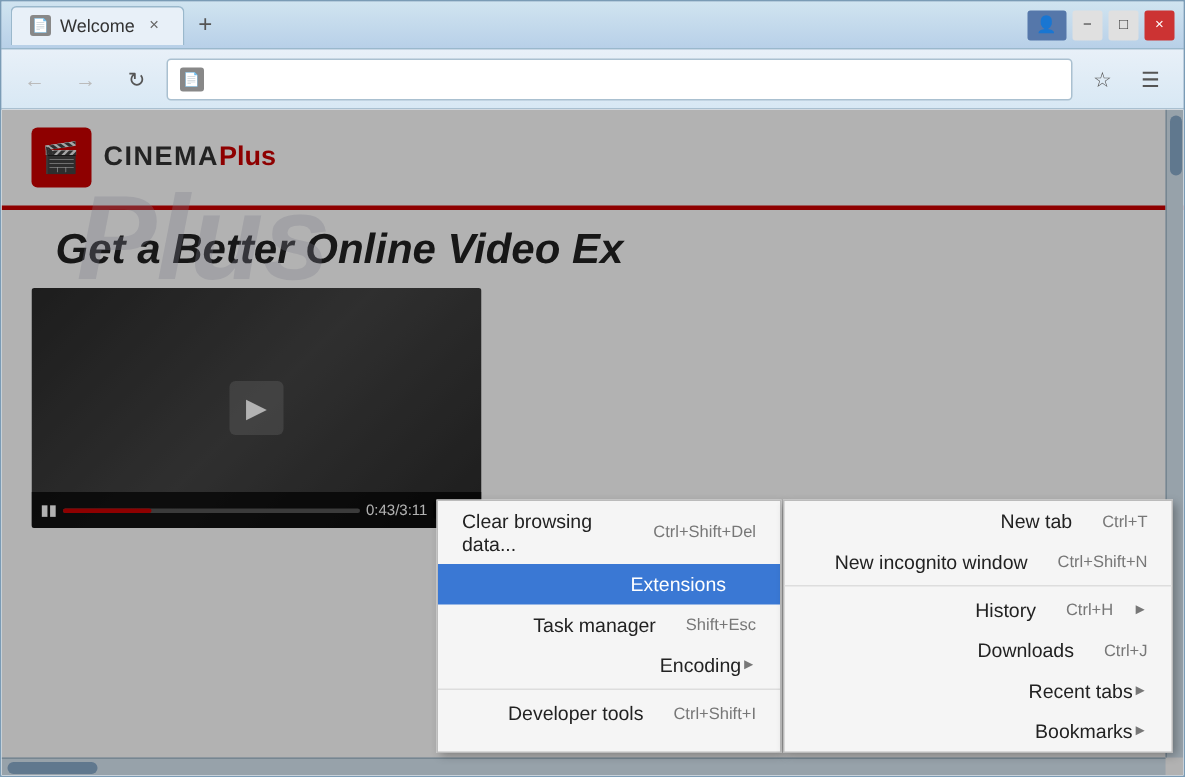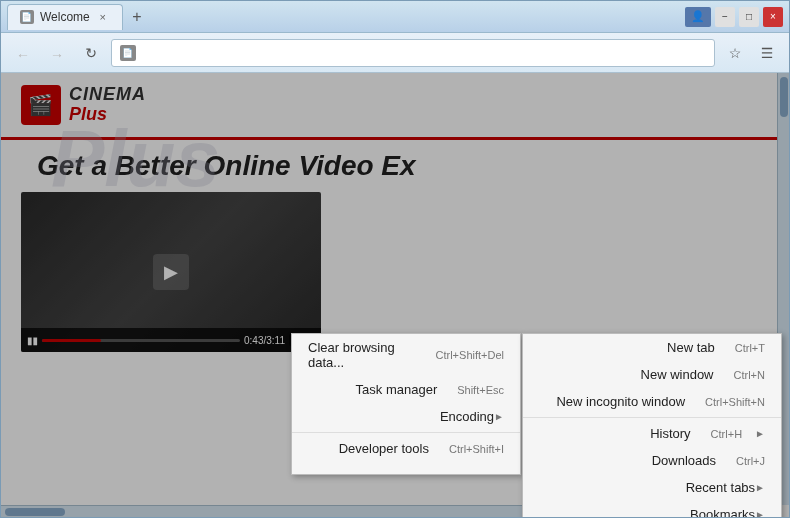--- a/index.html
+++ b/index.html
@@ -202,23 +202,21 @@
       background: #cc0000;
       border-radius: 4px;
       display: flex;
       align-items: center;
       justify-content: center;
       color: white;
       font-size: 20px;
     }
     .logo-text {
       display: flex;
-      flex-direction: column;
       line-height: 1.1;
-      font-style: italic;
     }
     .logo-cinema {
       font-size: 18px;
       font-weight: bold;
       color: #333;
       letter-spacing: 1px;
     }
     .logo-plus {
       font-size: 18px;
       font-weight: bold;
@@ -486,20 +484,24 @@
 
     <div class="overlay-dim"></div>
 
     <div class="context-menu-container">
 
       <div class="menu-left">
         <div class="menu-item">
           <span>Clear browsing data...</span>
           <span class="shortcut">Ctrl+Shift+Del</span>
         </div>
+        <div class="menu-item highlighted">
+          <span>Extensions</span>
+          <span class="shortcut"></span>
+        </div>
         <div class="menu-item">
           <span>Task manager</span>
           <span class="shortcut">Shift+Esc</span>
         </div>
         <div class="menu-item">
           <span>Encoding</span>
           <span class="arrow-right">►</span>
         </div>
         <div class="menu-divider"></div>
         <div class="menu-item">
@@ -511,24 +513,20 @@
           
         </div>
 
       </div>
 
       <div class="menu-right">
 
         <div class="menu-item">
           <span>New tab</span>
           <span class="shortcut">Ctrl+T</span>
-        </div>
-        <div class="menu-item">
-          <span>New window</span>
-          <span class="shortcut">Ctrl+N</span>
         </div>
         <div class="menu-item">
           <span>New incognito window</span>
           <span class="shortcut">Ctrl+Shift+N</span>
         </div>
         <div class="menu-divider"></div>
         <div class="menu-item">
           <span>History</span>
           <span style="display:flex;align-items:center;gap:13px">
             <span class="shortcut">Ctrl+H</span>

